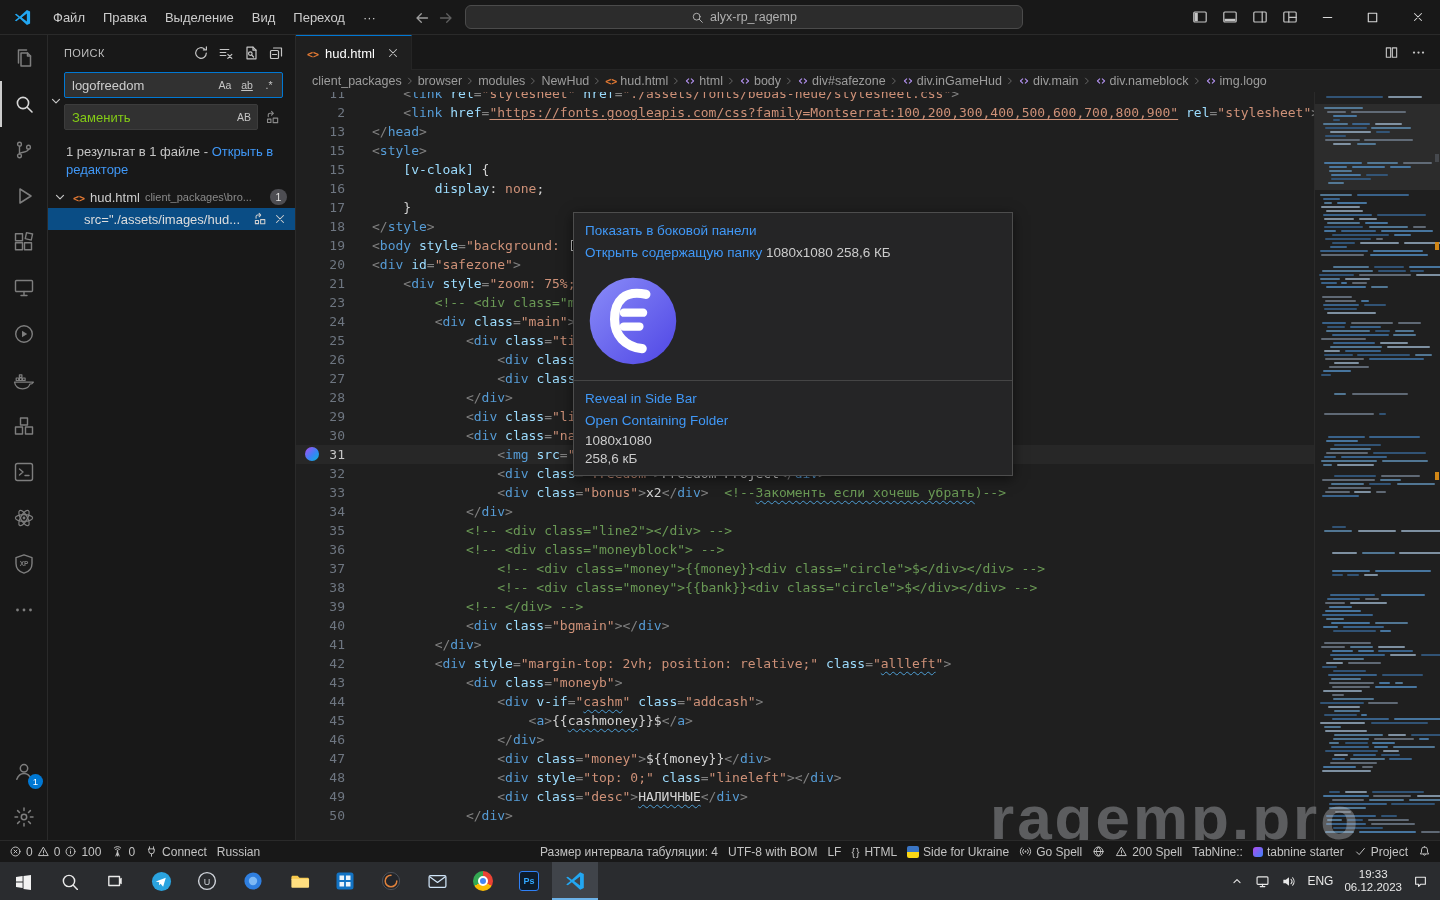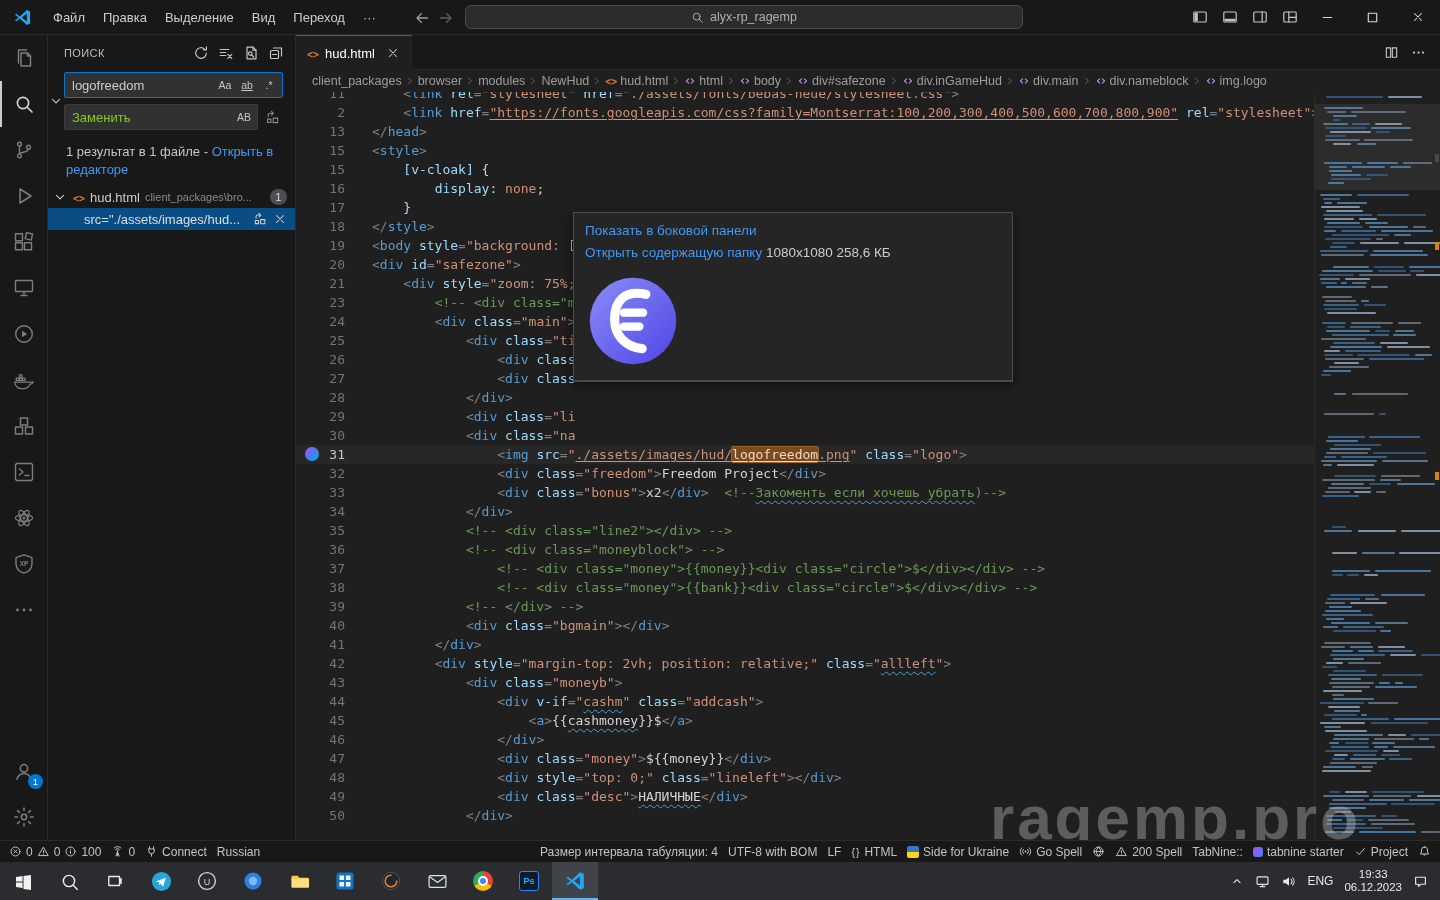--- a/index.html
+++ b/index.html
@@ -996,20 +996,26 @@
               <stop offset="1" stop-color="#4f46e5"></stop>
             </linearGradient>
           </defs>
         <circle cx="50" cy="50" r="47" fill="url(#lg)"></circle>
         <path d="M64 21c-23-5-34 7-34 27 0 17 11 30 30 32" stroke="#ffffff" stroke-width="10" fill="none" stroke-linecap="round"></path>
         <path d="M40 41h21M40 56h17" stroke="#ffffff" stroke-width="9" stroke-linecap="round"></path>
       </svg>
     </div>
   </div>
   <div class="pp-divider"></div>
+  <div class="pp-sec">
+    <div class="pp-line"><a class="pp-link">Reveal in Side Bar</a></div>
+    <div class="pp-line"><a class="pp-link">Open Containing Folder</a></div>
+    <div class="pp-meta">1080x1080</div>
+    <div class="pp-meta">258,6 кБ</div>
+  </div>
 </div>
 
 <div class="watermark">ragemp.pro</div>
 
 <div class="statusbar">
   <div style="display:flex;height:100%">
       <div class="st-item">
         <span class="st-ico">
           <svg width="13" height="13" viewBox="0 0 16 16" fill="none" stroke="currentColor" stroke-width="1.2" stroke-linecap="round" stroke-linejoin="round">
             <circle cx="8" cy="8" r="5.5"></circle>

